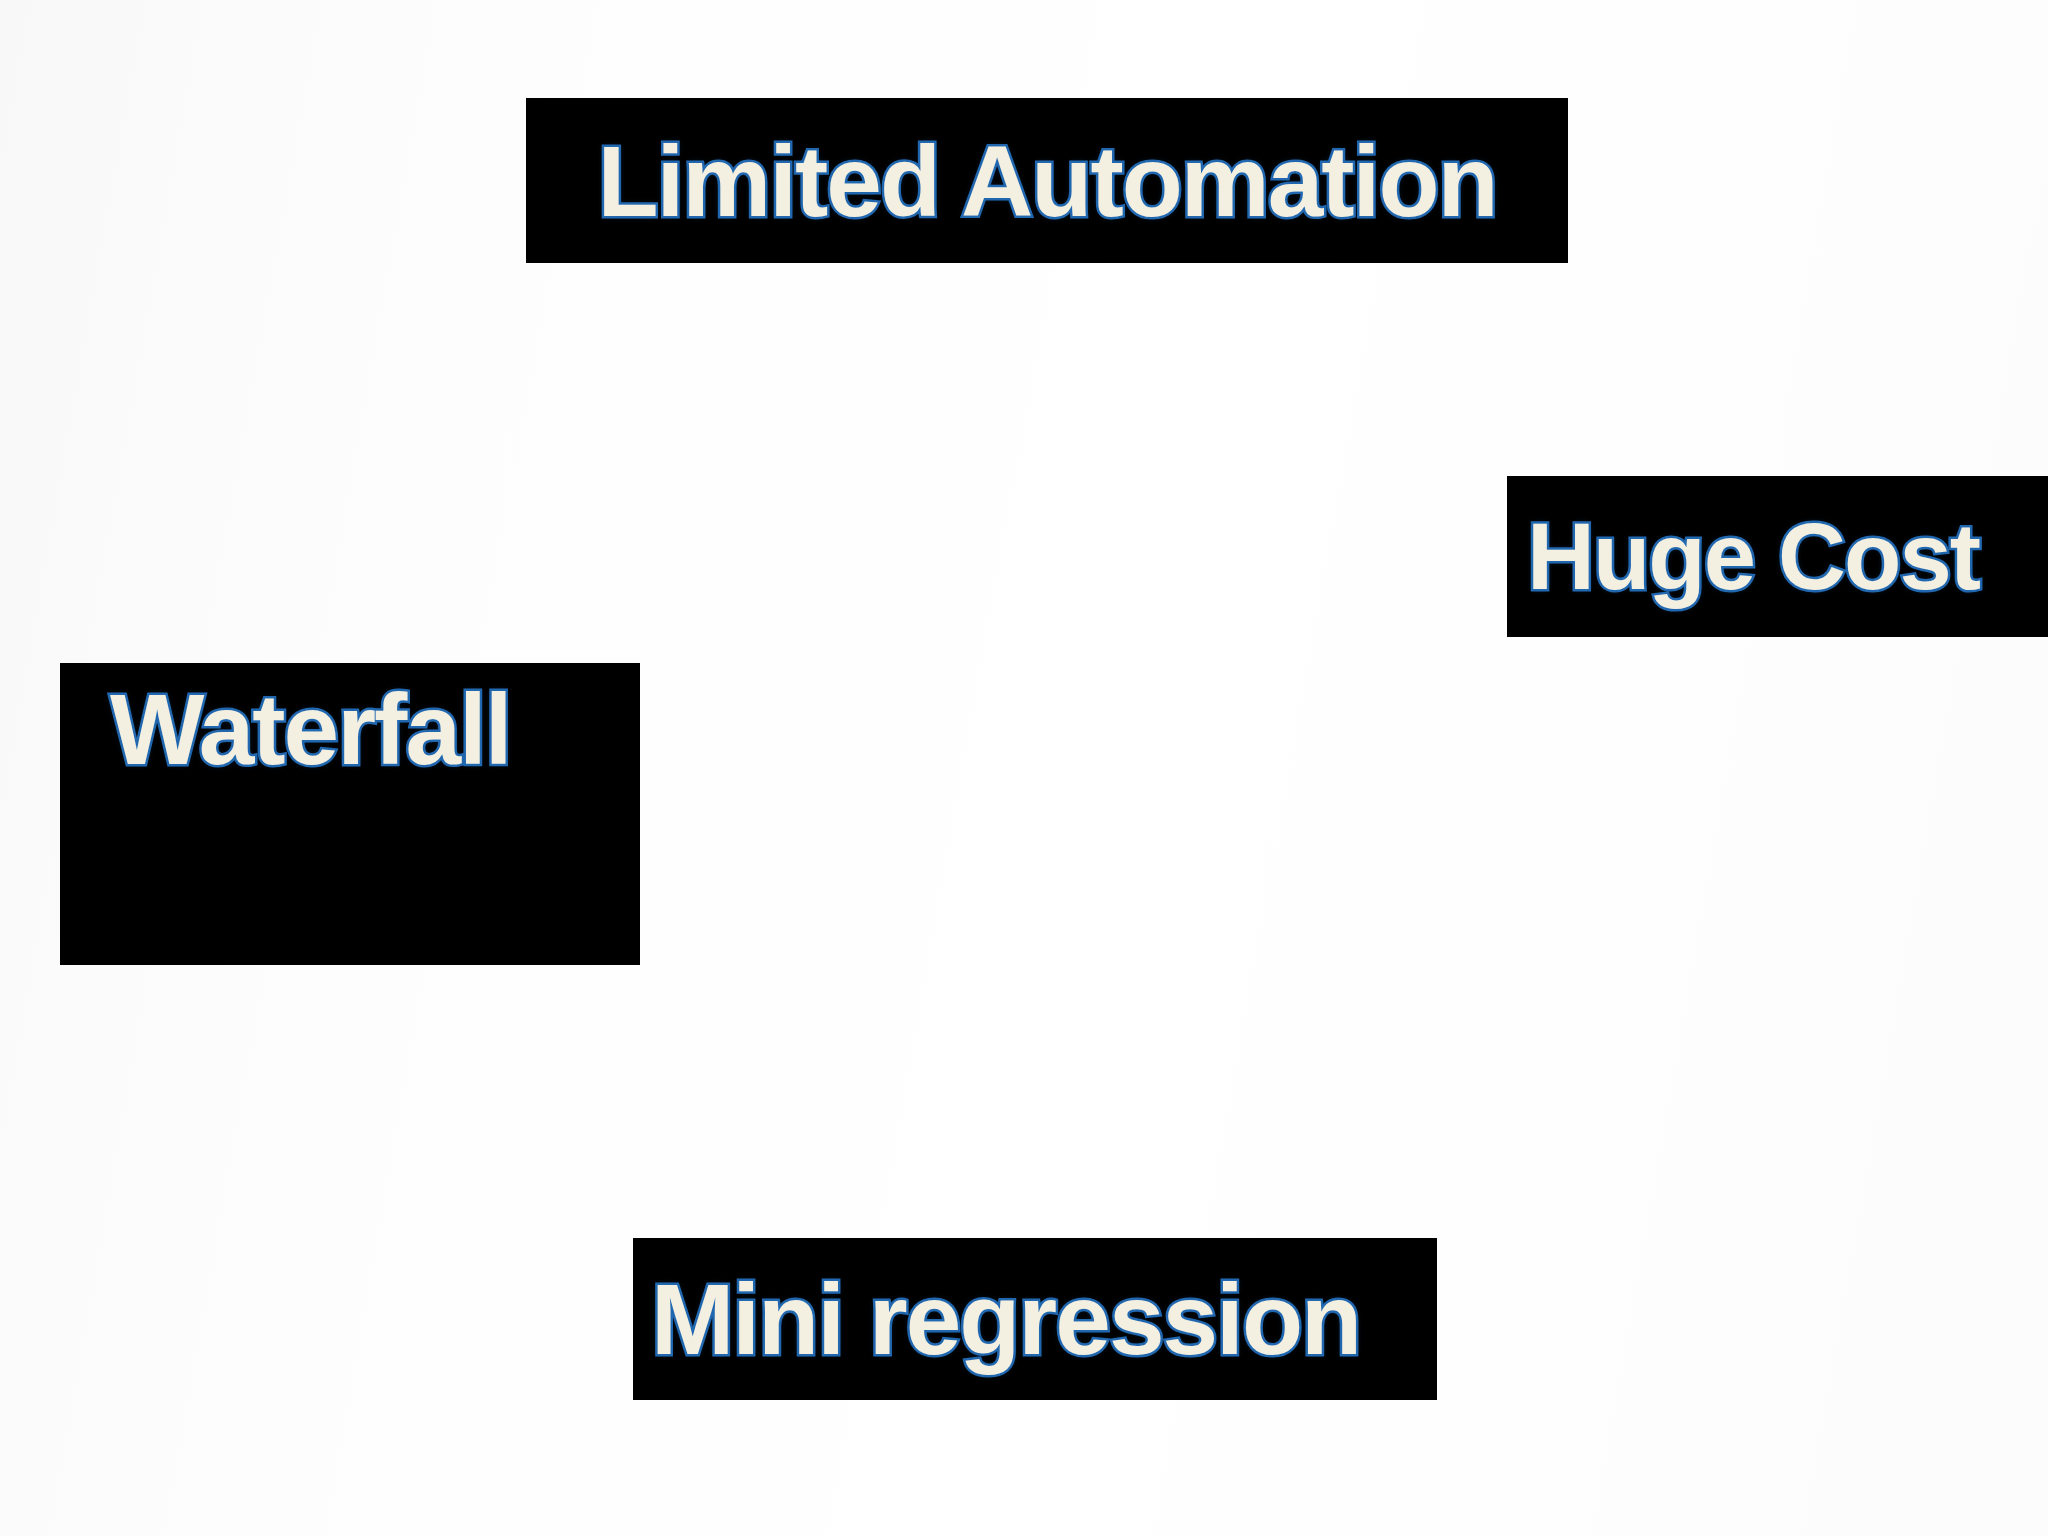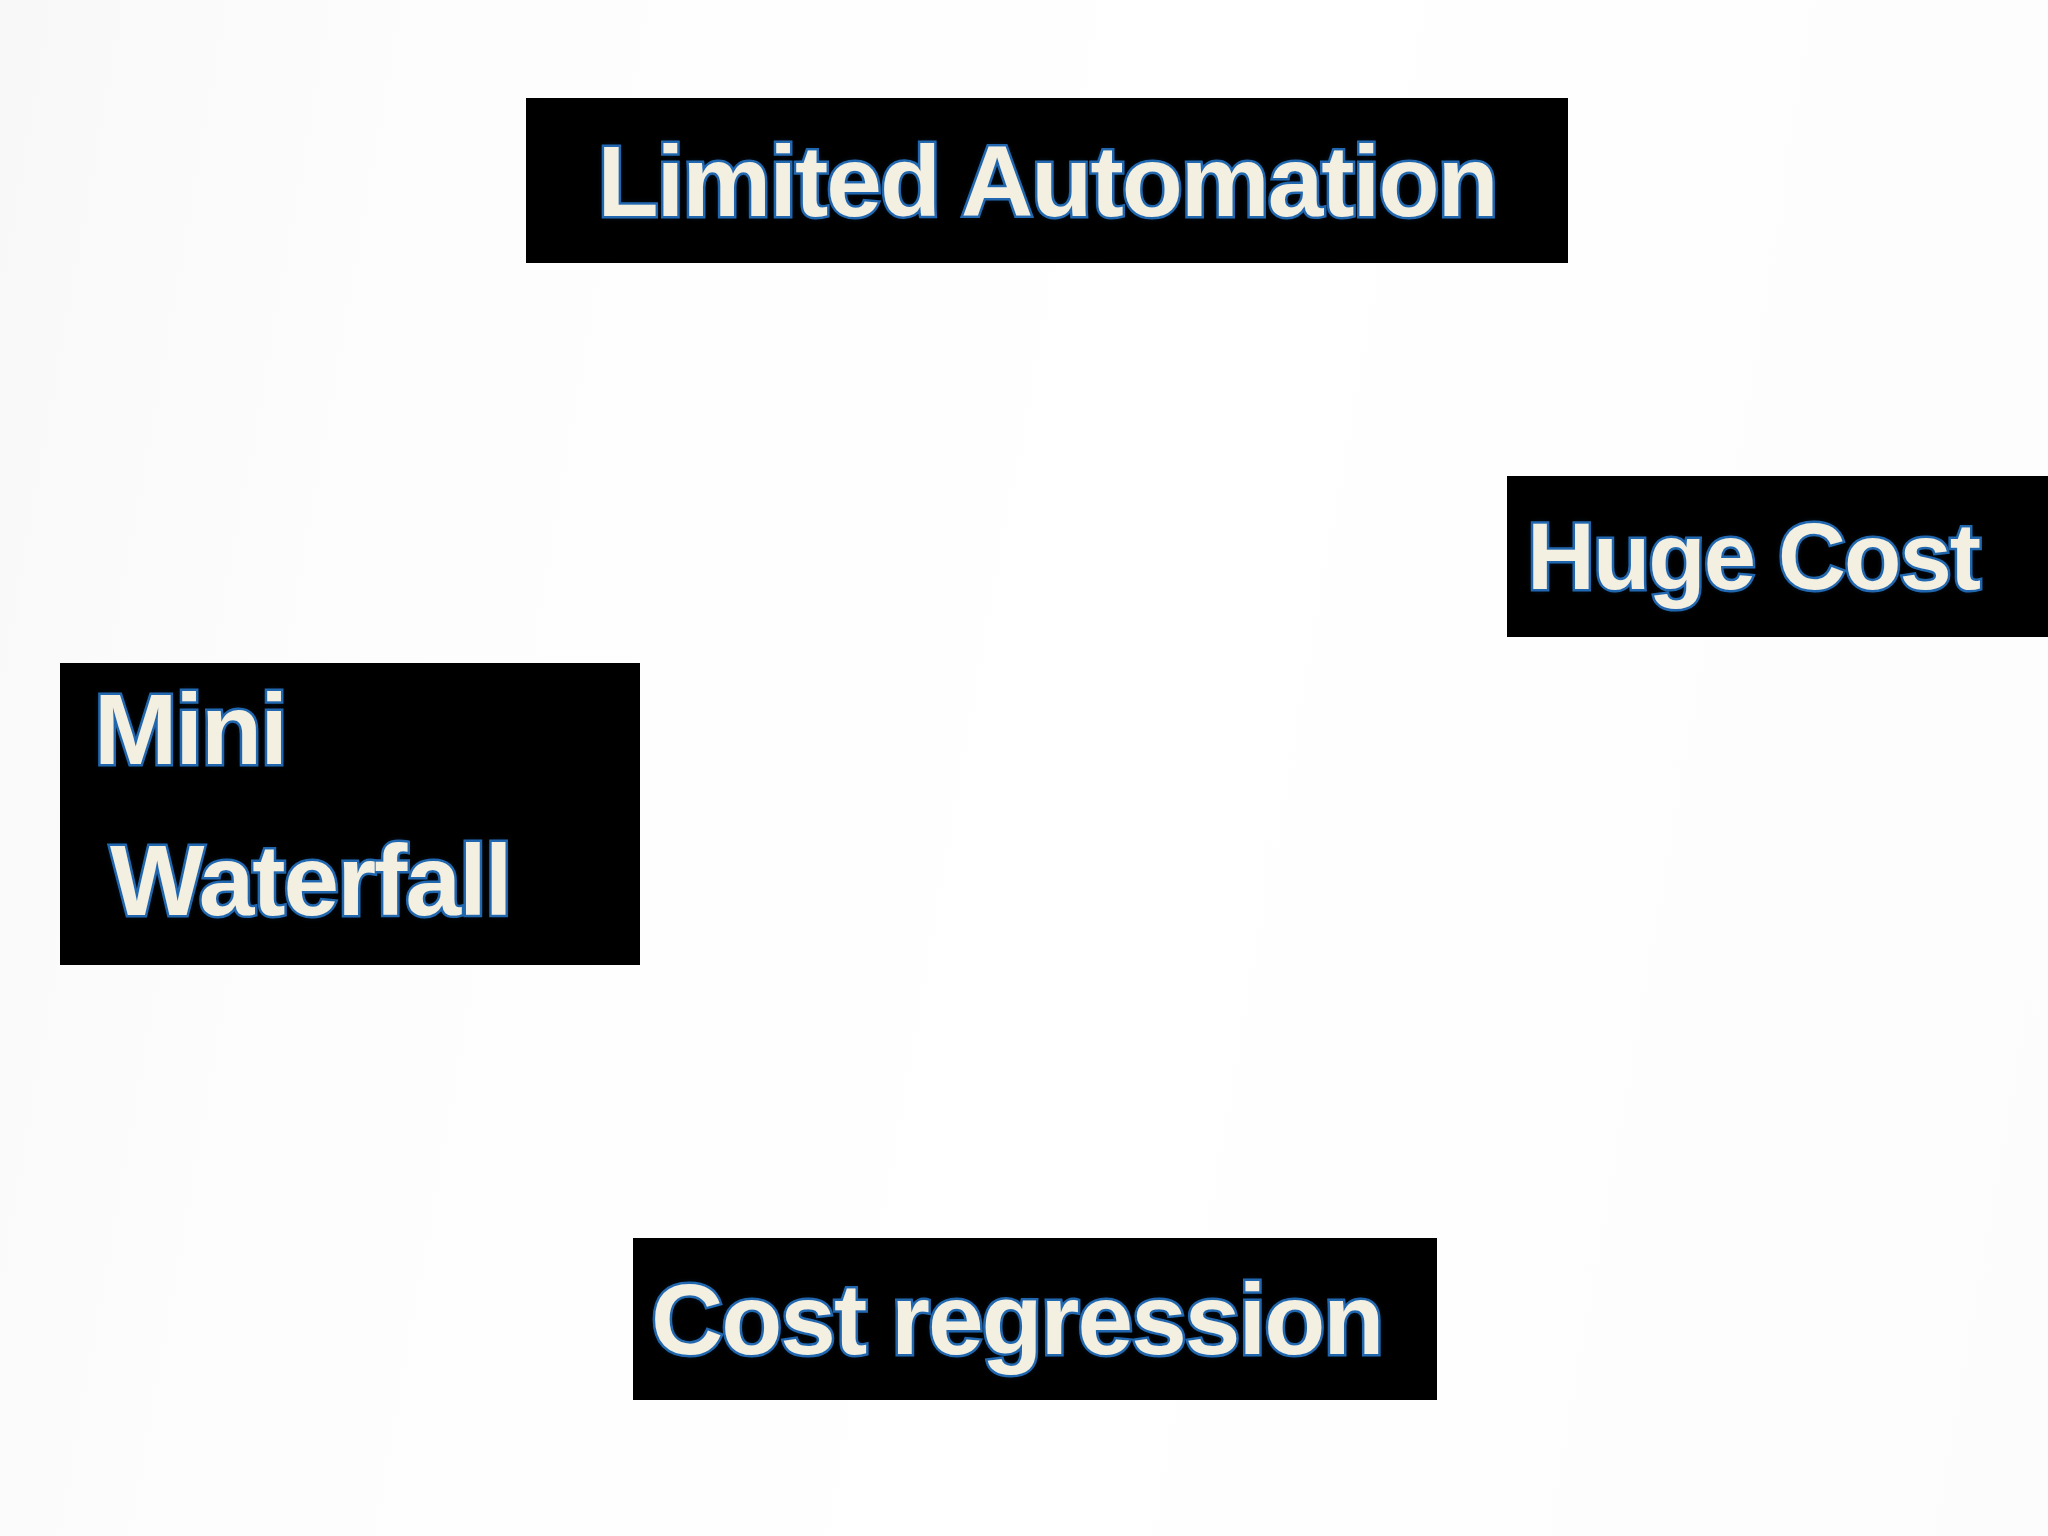--- a/index.html
+++ b/index.html
@@ -83,25 +83,22 @@
 
   <div class="callout" id="callout-limited-automation">
     <span class="callout-text">Limited Automation</span>
   </div>
 
   <div class="callout" id="callout-huge-cost">
     <span class="callout-text">Huge Cost</span>
   </div>
 
   <div class="callout" id="callout-mini-waterfall">
-    <div class="callout-line line-1">
-      <span class="callout-text">Mini</span>
-    </div>
     <div class="callout-line line-2">
       <span class="callout-text">Waterfall</span>
     </div>
   </div>
 
   <div class="callout" id="callout-long-regression">
-    <span class="callout-text">Cost regression</span>
+    <span class="callout-text">Mini regression</span>
   </div>
 
 </div>
 
 </body></html>

